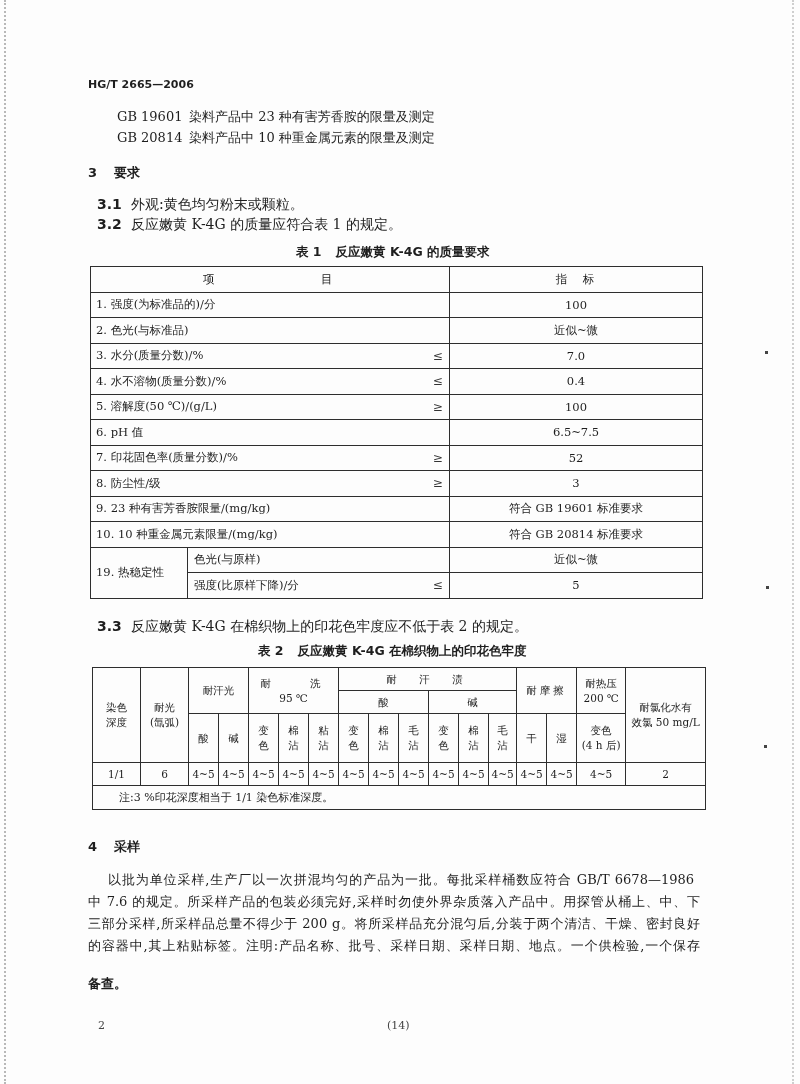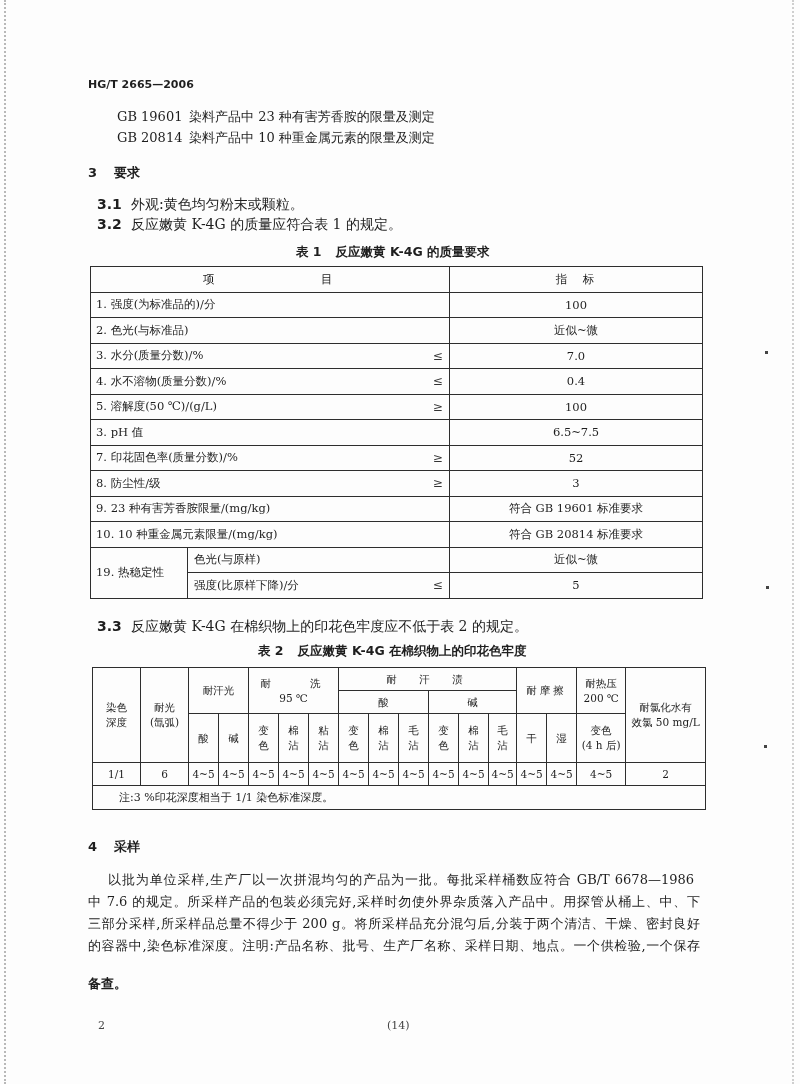--- a/index.html
+++ b/index.html
@@ -136,21 +136,21 @@
         <td colspan="2" class="lbl">4. 水不溶物(质量分数)/%</td>
         <td class="sym">≤</td>
         <td class="val">0.4</td>
       </tr>
       <tr>
         <td colspan="2" class="lbl">5. 溶解度(50 ℃)/(g/L)</td>
         <td class="sym">≥</td>
         <td class="val">100</td>
       </tr>
       <tr>
-        <td colspan="2" class="lbl">3. pH 值</td>
+        <td colspan="2" class="lbl">6. pH 值</td>
         <td class="sym"></td>
         <td class="val">6.5~7.5</td>
       </tr>
       <tr>
         <td colspan="2" class="lbl">7. 印花固色率(质量分数)/%</td>
         <td class="sym">≥</td>
         <td class="val">52</td>
       </tr>
       <tr>
         <td colspan="2" class="lbl">8. 防尘性/级</td>
@@ -310,19 +310,19 @@
     </tbody>
       </table>
 
     <div class="abs sec-title" style="top:838px;">
       <span class="num">4</span><span>采样</span>
     </div>
 
     <div class="abs para-line j first" style="top:871px;">以批为单位采样,生产厂以一次拼混均匀的产品为一批。每批采样桶数应符合 GB/T 6678—1986</div>
     <div class="abs para-line j" style="top:893px;">中 7.6 的规定。所采样产品的包装必须完好,采样时勿使外界杂质落入产品中。用探管从桶上、中、下</div>
     <div class="abs para-line j" style="top:915px;">三部分采样,所采样品总量不得少于 200 g。将所采样品充分混匀后,分装于两个清洁、干燥、密封良好</div>
-    <div class="abs para-line j" style="top:937px;">的容器中,染色标准深度。注明:产品名称、批号、生产厂名称、采样日期、地点。一个供检验,一个保存</div>
+    <div class="abs para-line j" style="top:937px;">的容器中,其上粘贴标签。注明:产品名称、批号、采样日期、采样日期、地点。一个供检验,一个保存</div>
     <div class="abs para-line" style="top:975px;font-weight:bold;">备查。</div>
 
     <div class="abs footer" style="left:98px;top:1019px;">2</div>
     <div class="abs footer" style="left:387px;top:1019px;">(14)</div>
   </div>
 </div>
 
 </body></html>

